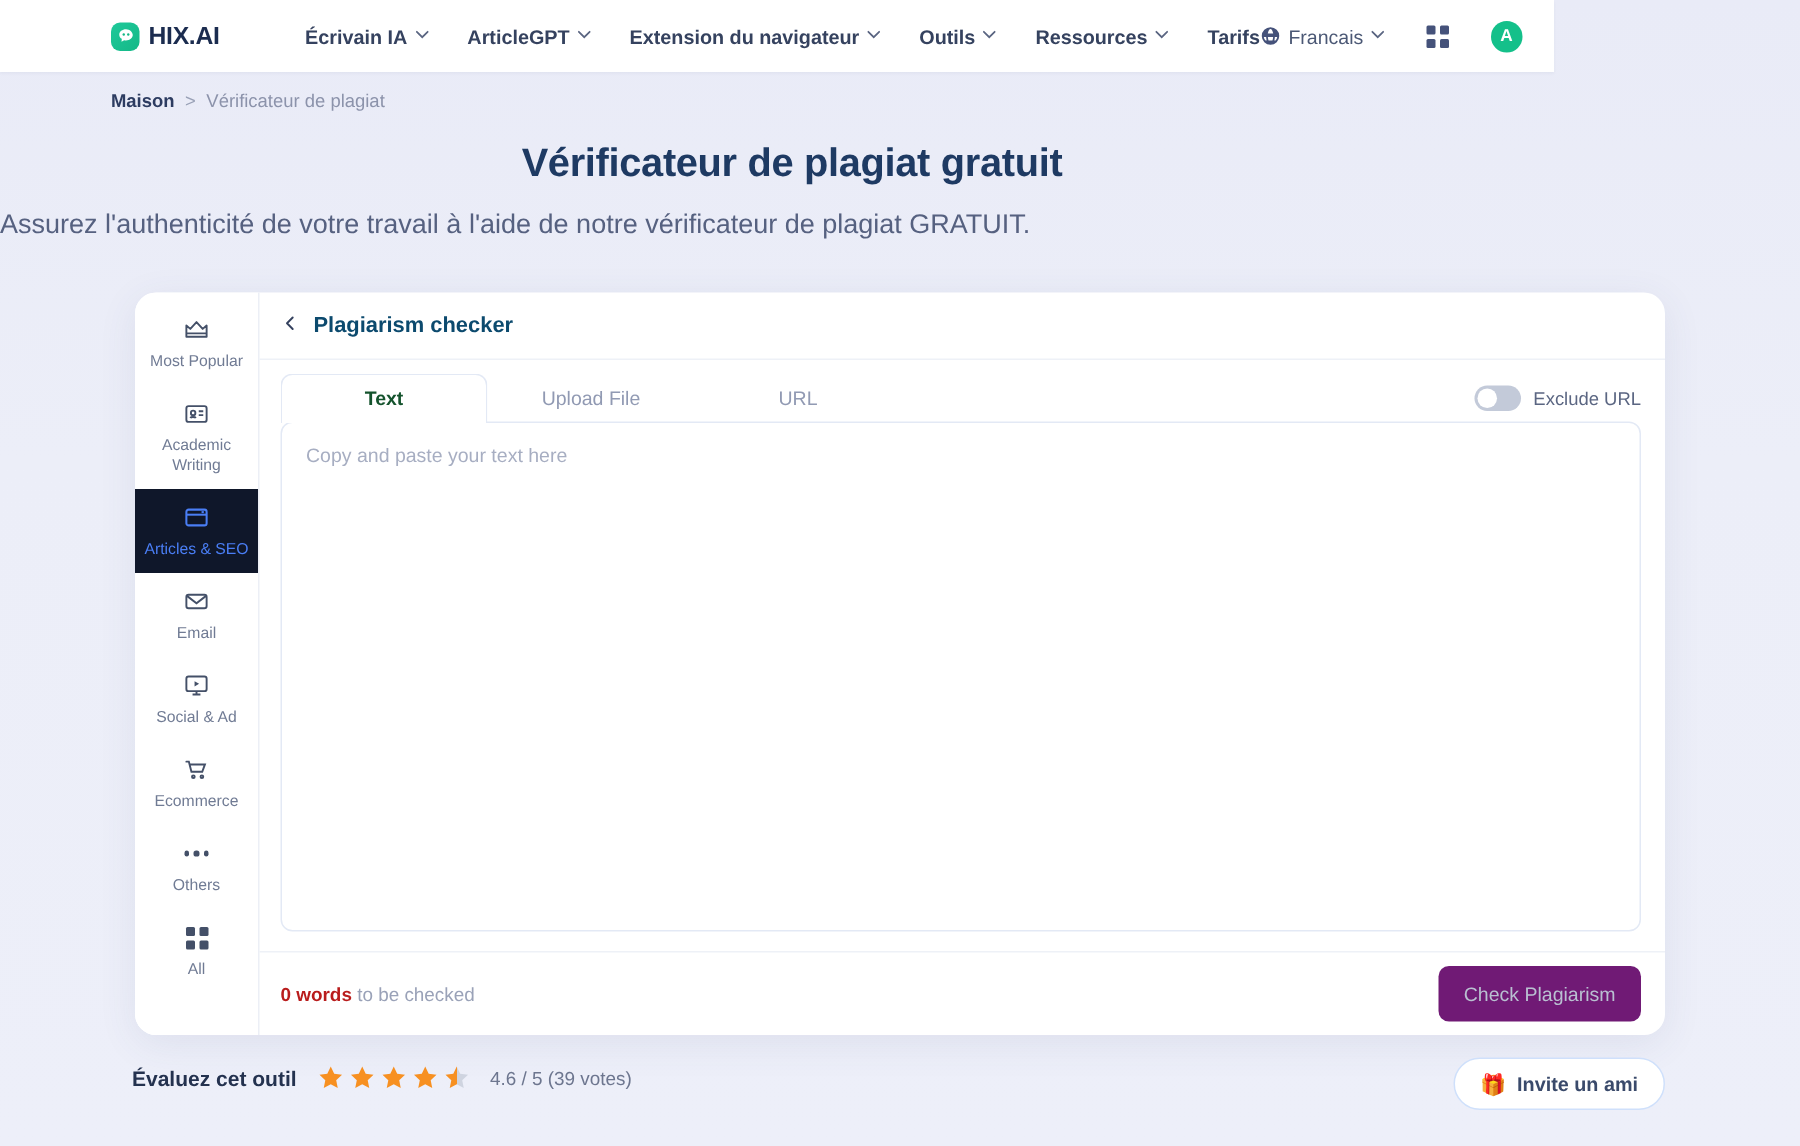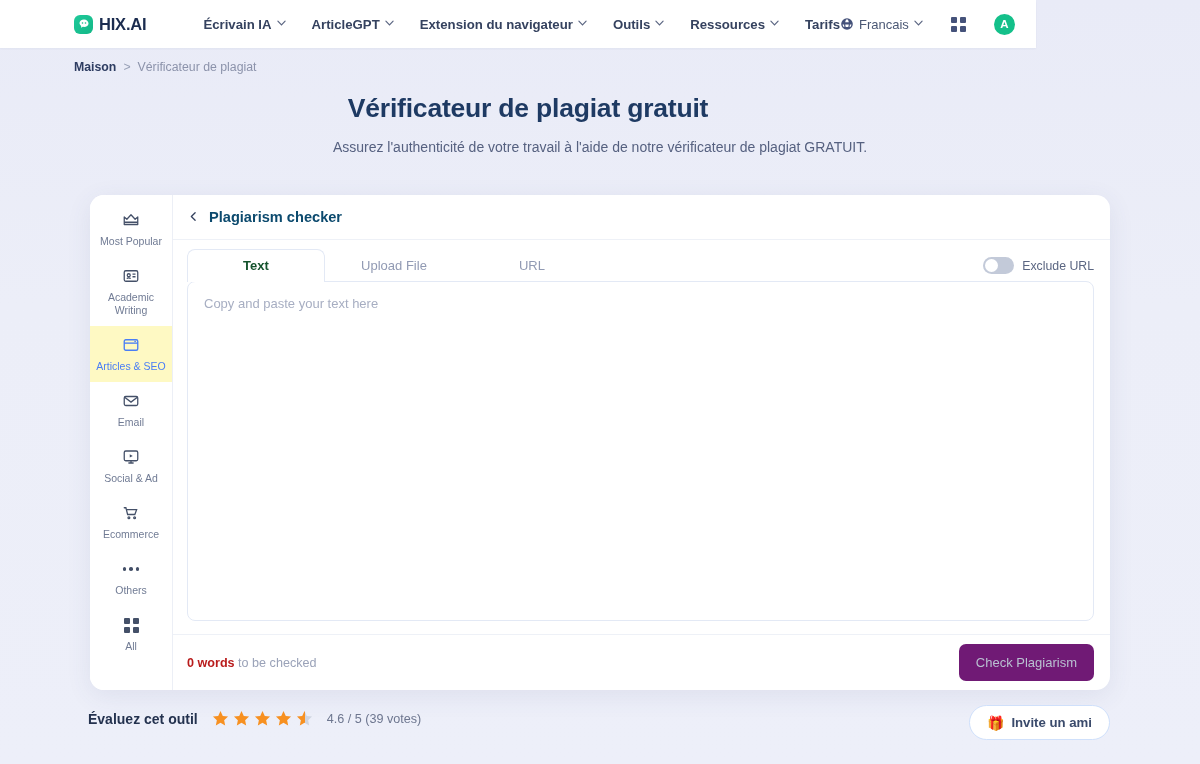--- a/index.html
+++ b/index.html
@@ -52,41 +52,41 @@
   .crumb { position: absolute; top: 60px; left: 74px; font-size: 12.3px; color: #8c93ab; display: flex; gap: 7px; align-items:center;}
   .crumb .home { color: #2d3c61; font-weight: bold; cursor: pointer; }
   .crumb .sep { color: #98a0b6; }
 
   
   .hero-title {
     position: absolute; top: 93px; left: 0; width: 1056px; text-align: center;
     font-size: 26.5px; font-weight: bold; color: #1e3a63; letter-spacing: -.2px;
   }
   .hero-sub {
-    position: absolute; top: 139px; left: 0; width: 1200px; text-align: center;
-    font-size: 14px; color: #566180;
+    position: absolute; top: 139px; left: 0; width: 1200px; 
+    font-size: 18px; color: #566180;
   }
 
   
   .card {
     position: absolute; left: 90px; top: 195px; width: 1020px; height: 495px;
     background: #ffffff; border-radius: 14px;
     box-shadow: 0 6px 26px rgba(62,73,120,.09);
     display: flex; overflow: hidden;
   }
 
   
   .side { width: 82px; flex: 0 0 82px; background: #fff; padding-top: 6px; }
   .side-item {
     display: flex; flex-direction: column; align-items: center; justify-content: center;
     gap: 6px; padding: 10px 4px 9px; cursor: pointer;
   }
   .side-item .s-ico { height: 18px; display: flex; align-items: center; justify-content: center; color: #445068; }
   .side-item .s-lab { font-size: 10.5px; line-height: 13px; color: #707b94; text-align: center; }
-  .side-item.active { background: #fef9c3; }
+  .side-item.active { background: #0f172a; }
   .side-item.active .s-ico { color: #4a7ef5; }
   .side-item.active .s-lab { color: #4a7ef5; }
   .dots { display:flex; gap:3px; align-items:center; }
   .dots i { width:3.5px; height:3.5px; border-radius:50%; background:#445068; display:block; }
   .sgrid { display:grid; grid-template-columns:6px 6px; grid-template-rows:6px 6px; gap:3px; }
   .sgrid i { background:#445068; border-radius:1px; display:block; }
 
   
   .panel { flex: 1; display: flex; flex-direction: column; border-left: 1px solid #eceff6; }
   .panel-head {

